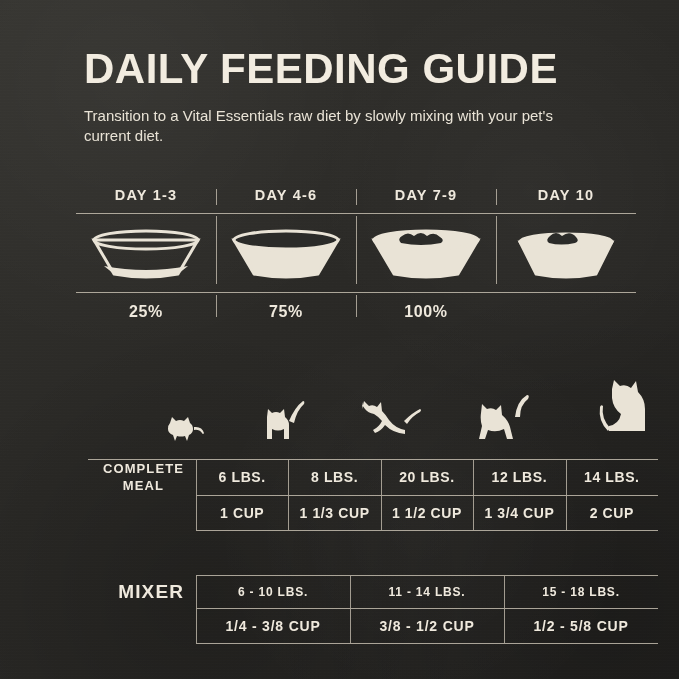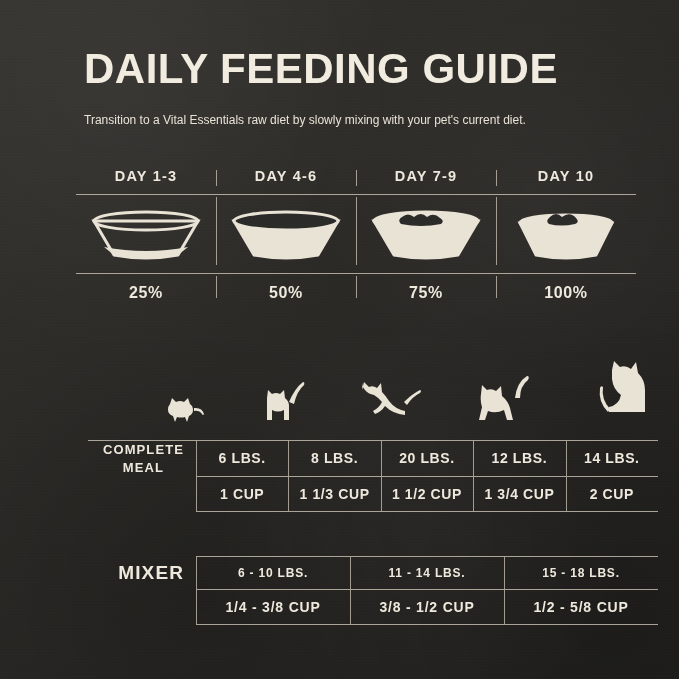--- a/index.html
+++ b/index.html
@@ -46,23 +46,23 @@
   }
   h1.title {
     margin: 8px 0 0 40px;
     font-size: 42px;
     letter-spacing: 0.5px;
     font-weight: bold;
     color: #f2ece0;
     line-height: 1;
   }
   .subtitle {
-    margin: 22px 0 0 40px;
+    margin: 16px 0 0 40px;
     width: 500px;
-    font-size: 12px;
+    font-size: 15px;
     line-height: 1.35;
     color: #e9e3d6;
   }
 
   
   .transition {
     margin: 40px 0 0 32px;
     width: 560px;
     display: grid;
     grid-template-columns: 1fr 1fr 1fr 1fr;
@@ -290,23 +290,20 @@
     </div>
   </div>
 
   <div class="row-rule" style="margin-left:32px;"></div>
 
   <div class="transition" style="margin-top:0;">
     <div class="col">
       <div class="pct">25%</div>
     </div>
     <div class="col">
-      <div class="pct">50%</div>
-    </div>
-    <div class="col">
       <div class="pct">75%</div>
     </div>
     <div class="col">
       <div class="pct">100%</div>
     </div>
   </div>
 
   <div class="cats">
     <div class="cat">
       <svg width="44" height="30" viewBox="0 0 44 30" aria-hidden="true">

